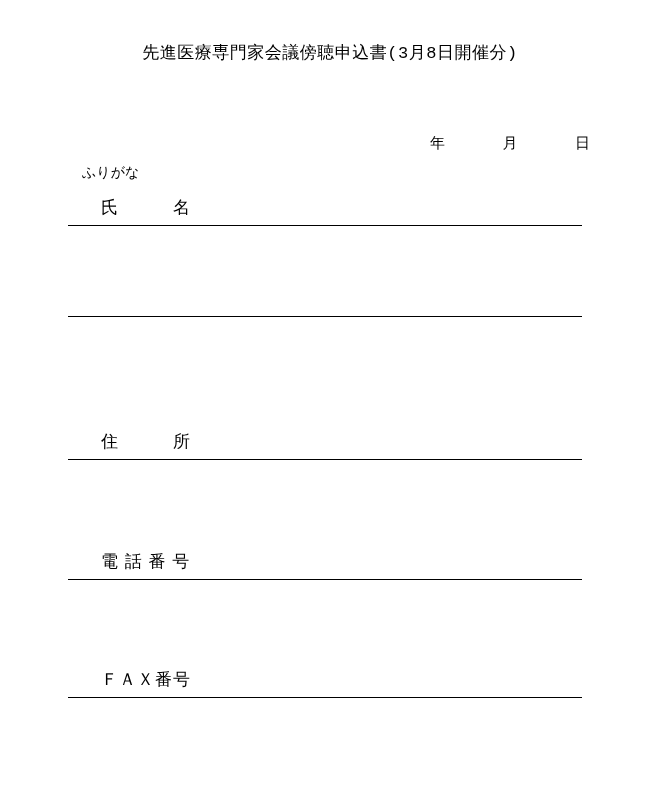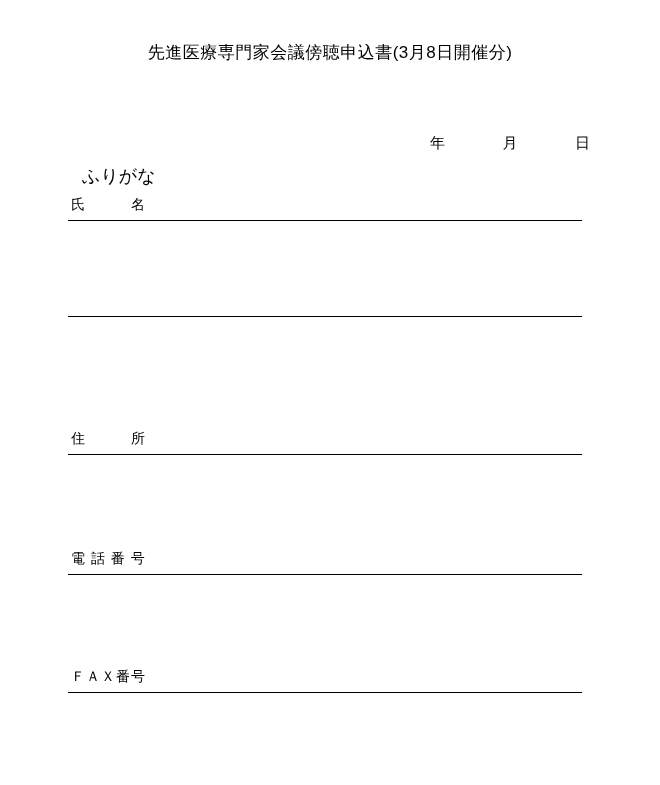--- a/index.html
+++ b/index.html
@@ -24,52 +24,54 @@
 
   .doc-title {
     position: absolute;
     top: 41px;
     left: 0;
     width: 660px;
     text-align: center;
     font-size: 17px;
     letter-spacing: 0.5px;
     white-space: nowrap;
+    font-family: Liberation Mono, monospace;
   }
 
   .date-row {
     position: absolute;
     top: 134px;
     left: 430px;
     width: 160px;
     font-size: 15px;
     display: flex;
     justify-content: space-between;
   }
   .date-row span {
     display: inline-block;
   }
 
   .furigana {
     position: absolute;
     top: 164px;
     left: 82px;
-    font-size: 18px;
+    font-size: 14px;
   }
 
   .field {
     position: absolute;
     left: 68px;
     width: 514px;
   }
   .field-label {
-    font-size: 14px;
+    font-size: 17px;
     letter-spacing: 1px;
     white-space: nowrap;
     padding-left: 3px;
+    margin-left: 30px;
   }
   .field-rule {
     border-bottom: 1.4px solid #000000;
     height: 4px;
     margin-top: 2px;
   }
 
   .f-name   { top: 196px; }
   .f-affil  { top: 310px; }
   .f-addr   { top: 430px; font-family: Liberation Serif, serif; }

